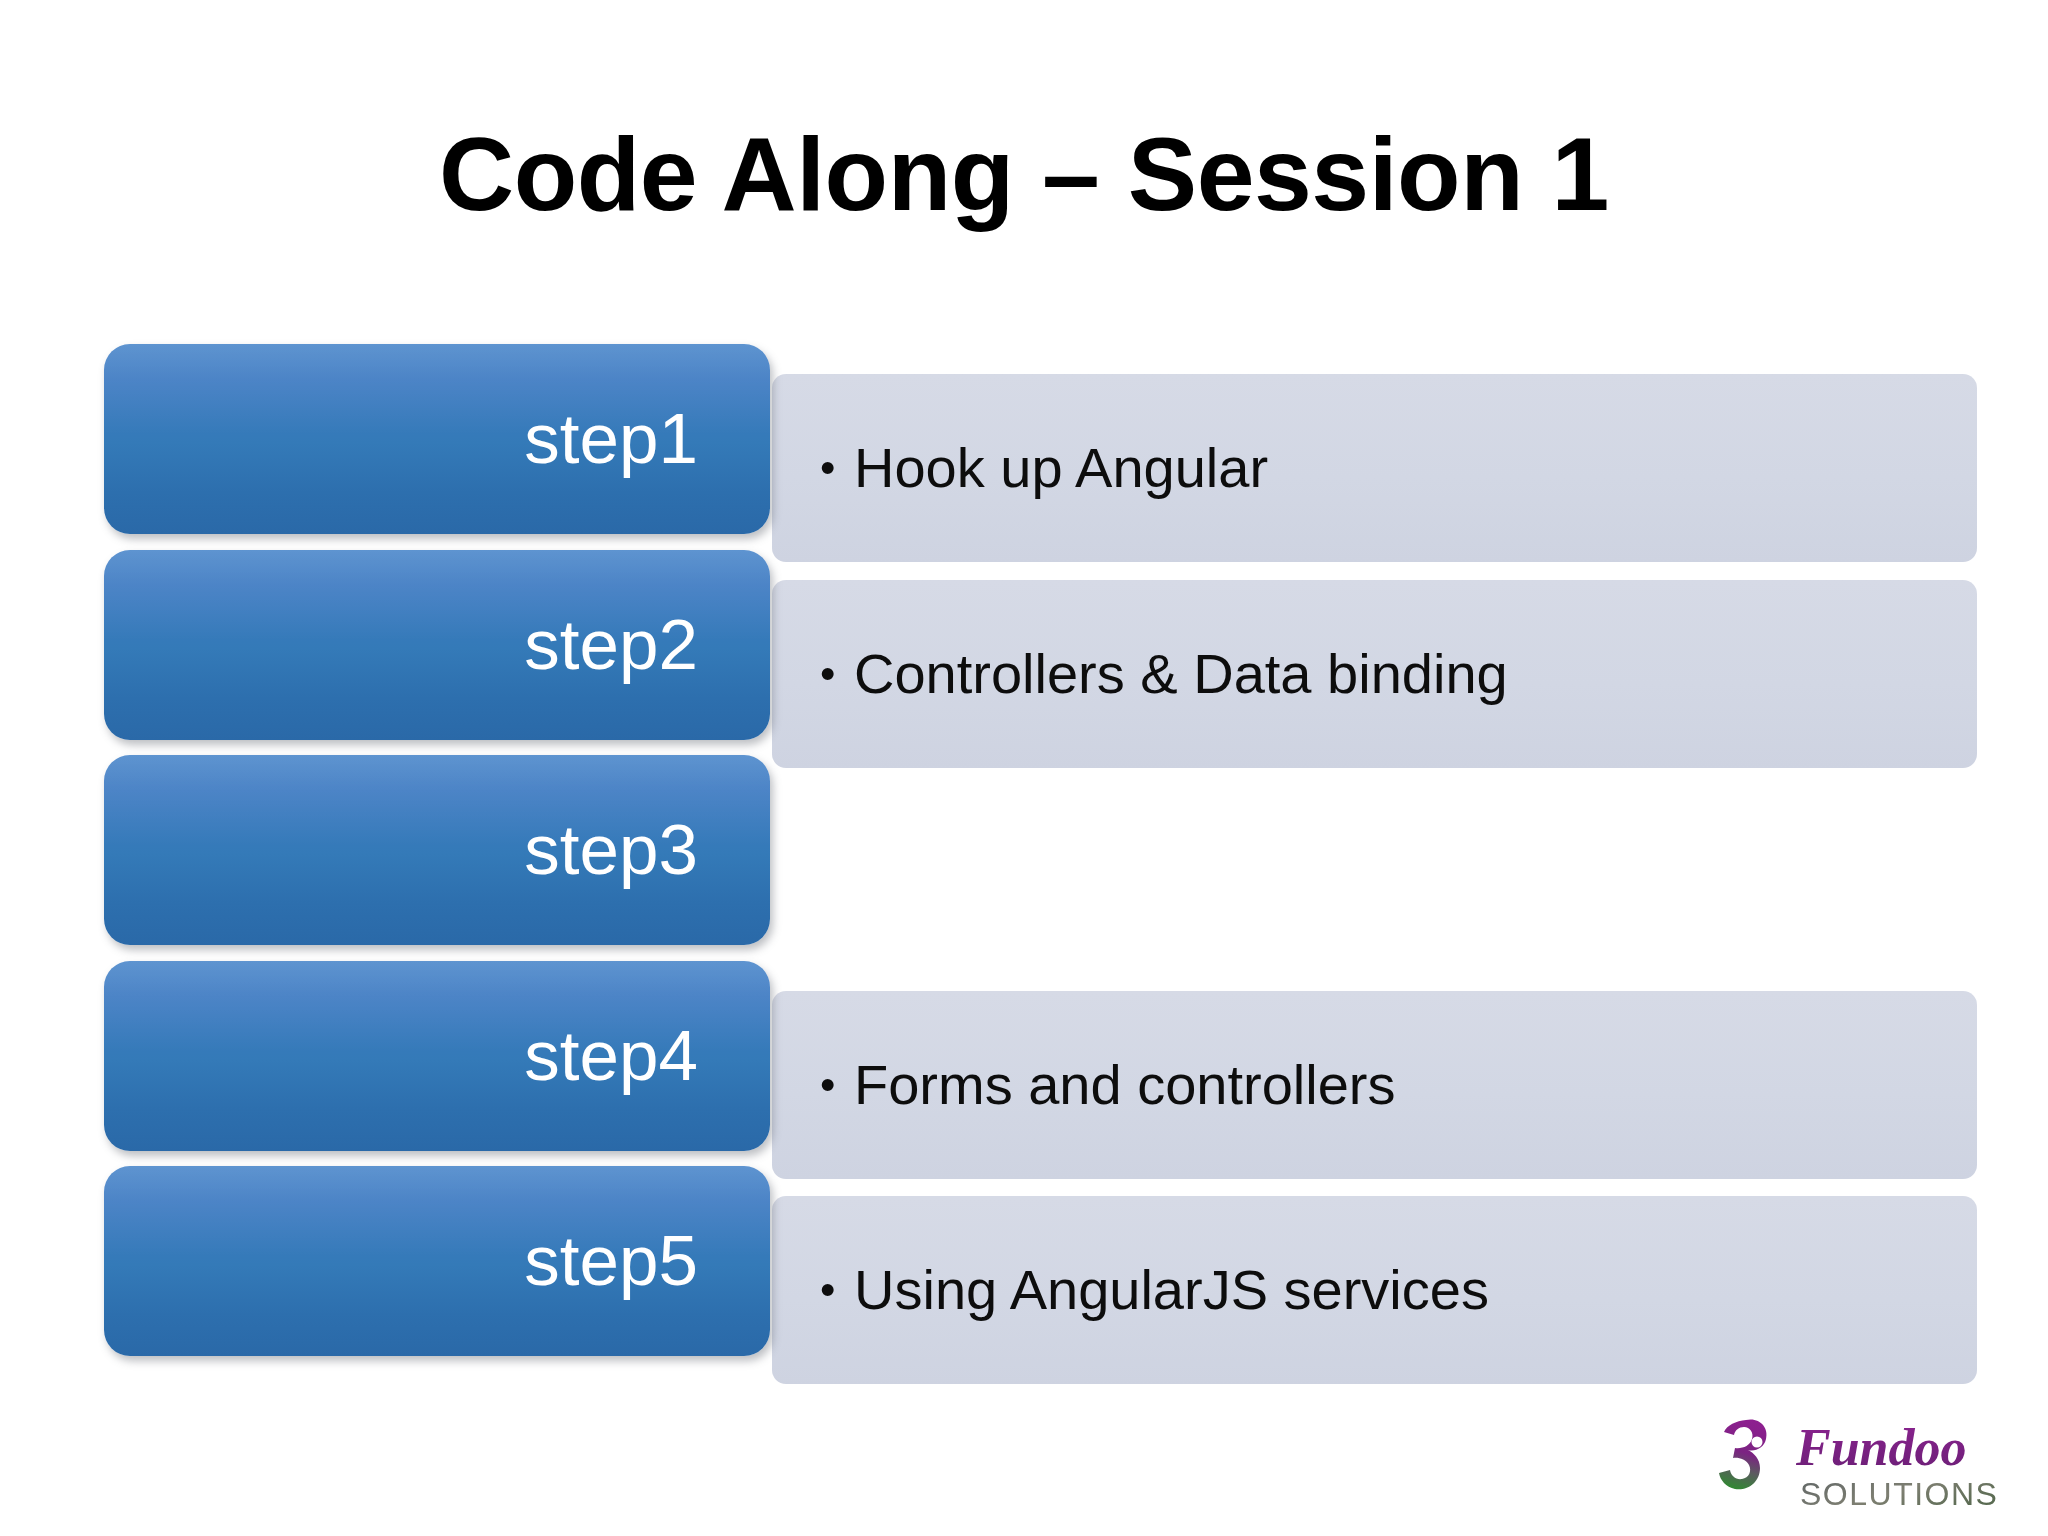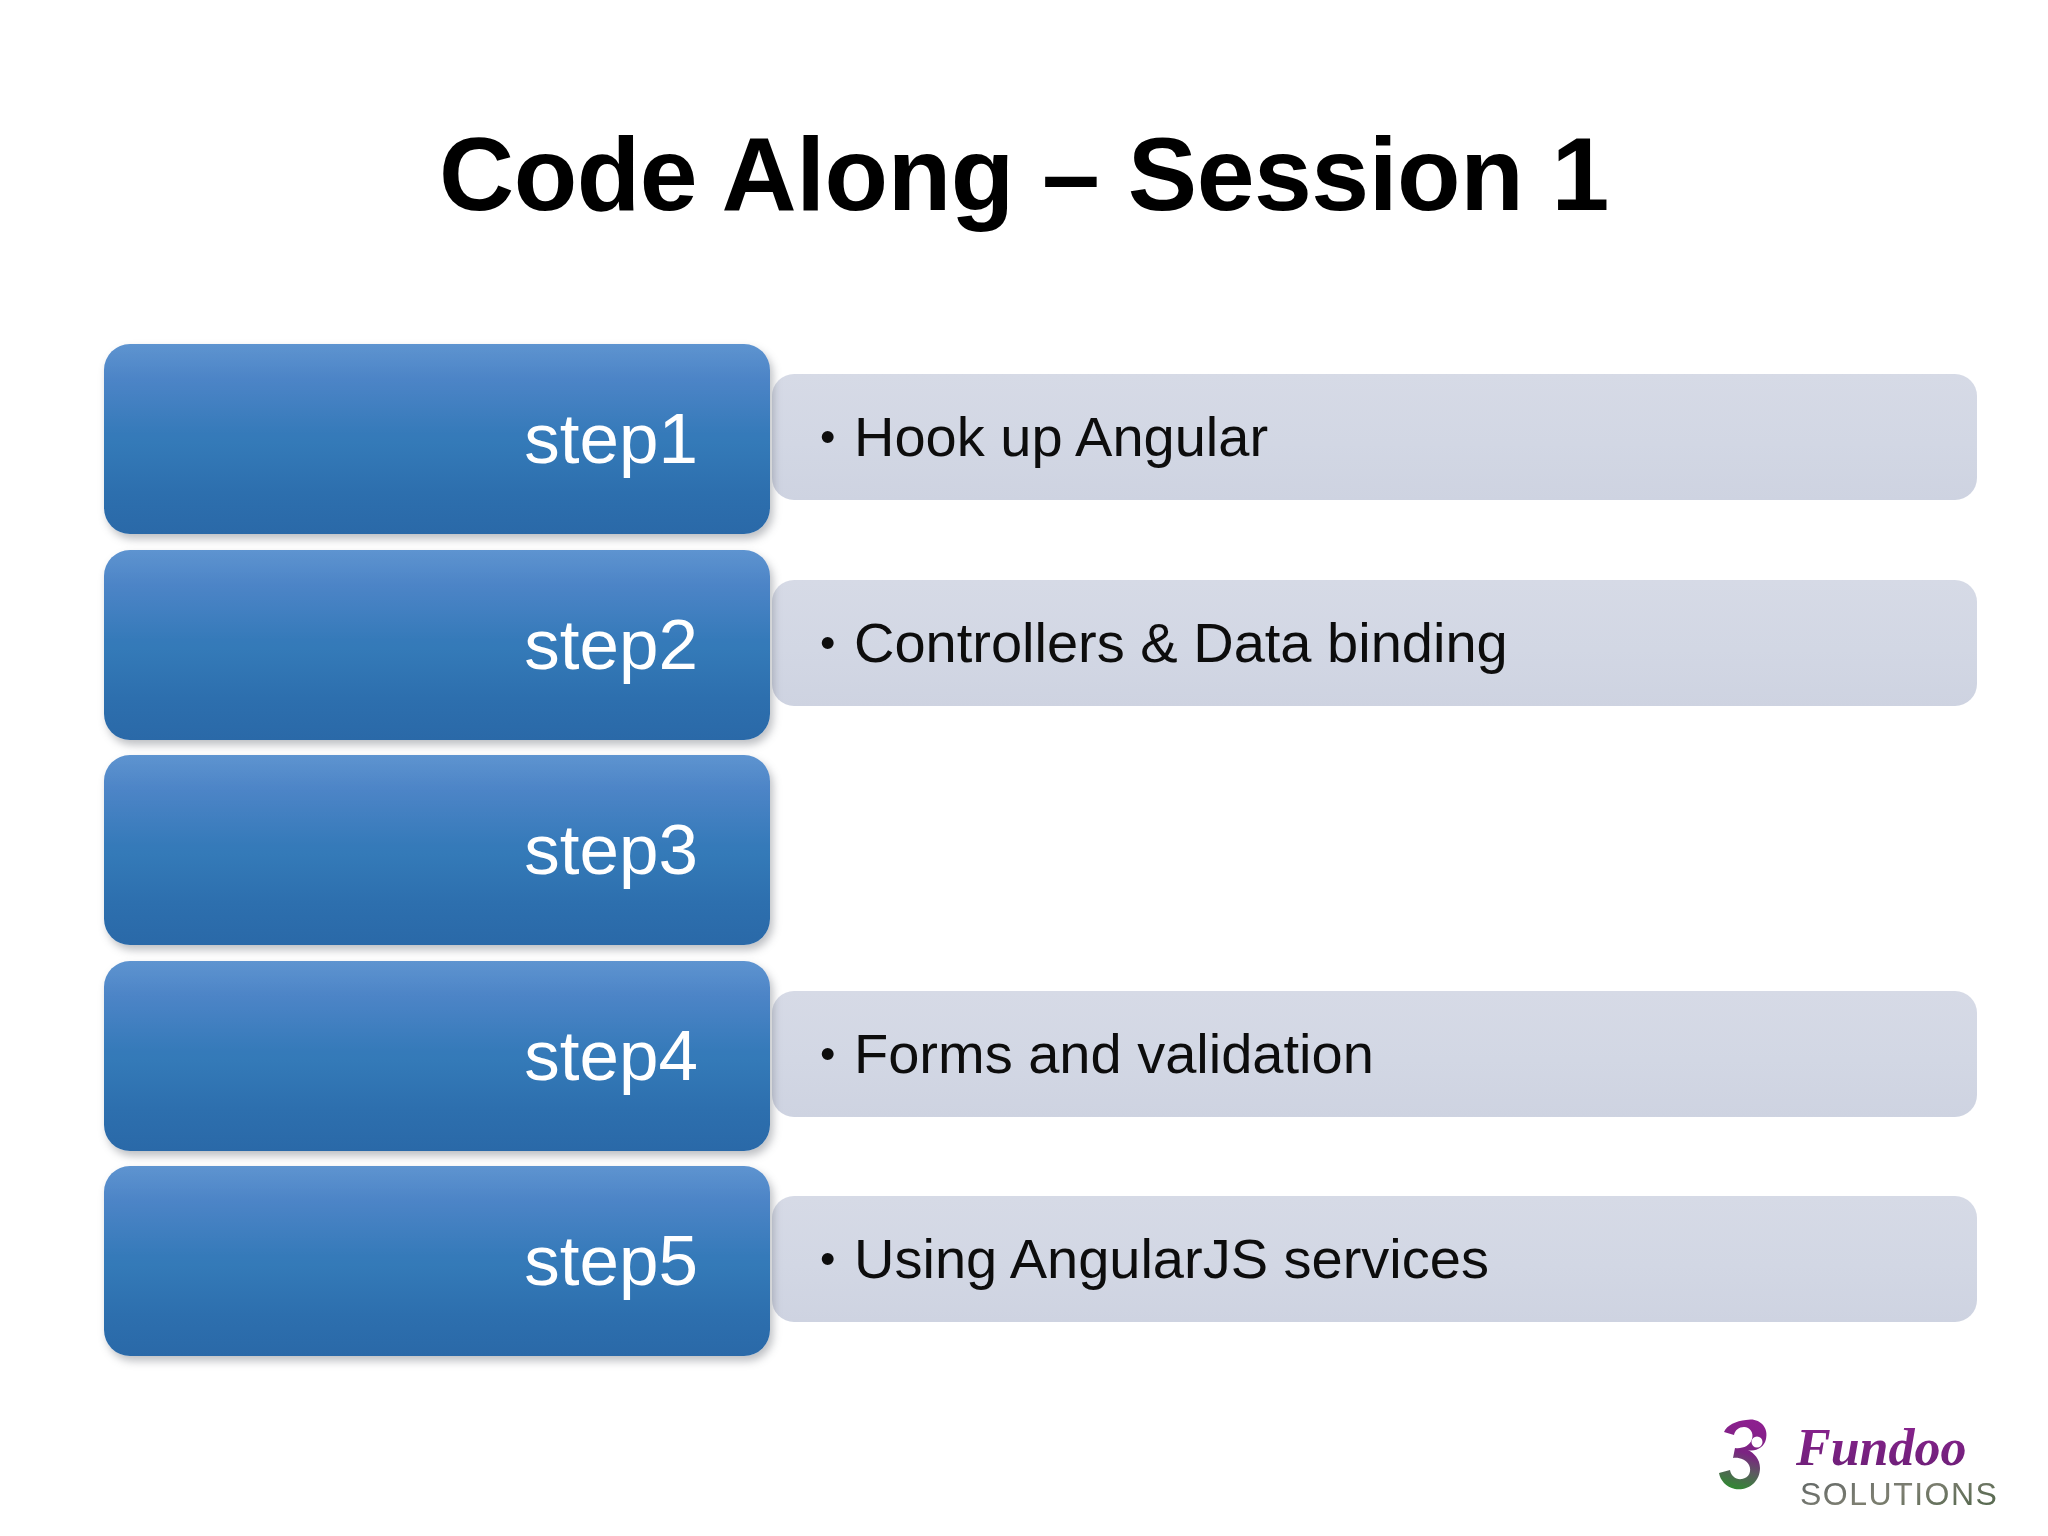--- a/index.html
+++ b/index.html
@@ -59,24 +59,24 @@
   .row-2 { top: 755px; }
   .row-3 { top: 961px; }
   .row-4 { top: 1166px; }
 
   
   .desc-panel {
     position: absolute;
     left: 772px;
     top: 30px;
     width: 1205px;
-    height: 126px;
+    height: 188px;
     background: #d4d8e5;
     background: linear-gradient(180deg, #d6dae6 0%, #d2d7e4 55%, #ced3e1 100%);
-    border-radius: 22px;
+    border-radius: 14px;
     box-sizing: border-box;
   }
 
   .desc-text {
     position: absolute;
     left: 48px;
     top: 50%;
     transform: translateY(-50%);
     font-family: "Liberation Sans", sans-serif;
     font-size: 56px;
@@ -178,21 +178,21 @@
 
     <div class="row row-2">
       <div class="step-block">
         <div class="step-label">step3</div>
       </div>
     </div>
 
     <div class="row row-3">
       <div class="desc-panel">
         <div class="desc-text">
-          <span class="desc-bullet">•</span><span>Forms and validation</span>
+          <span class="desc-bullet">•</span><span>Forms and controllers</span>
         </div>
       </div>
       <div class="step-block">
         <div class="step-label">step4</div>
       </div>
     </div>
 
     <div class="row row-4">
       <div class="desc-panel">
         <div class="desc-text">

